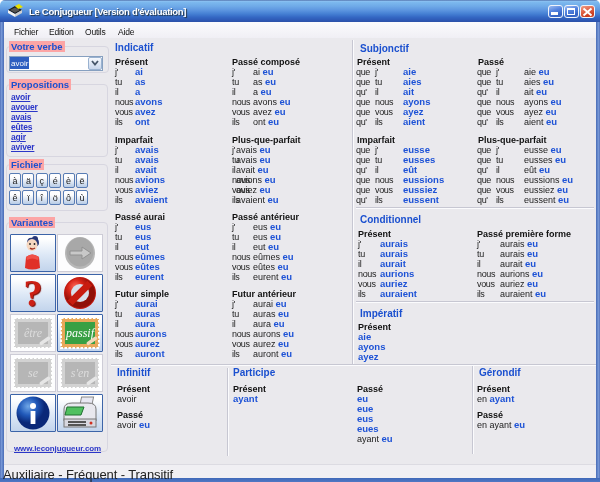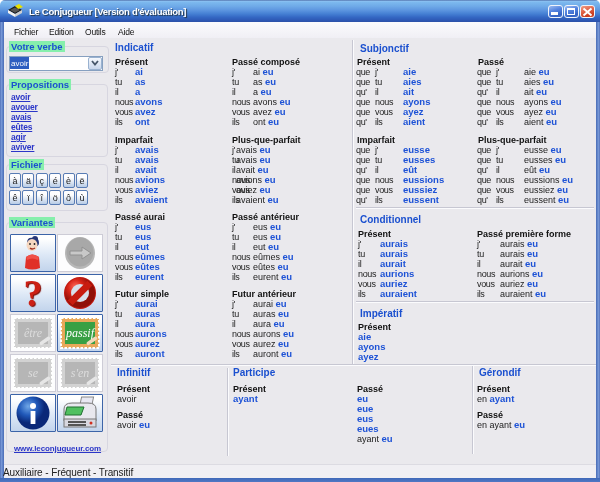--- a/index.html
+++ b/index.html
@@ -6,21 +6,21 @@
 body{font-family:"Liberation Sans",sans-serif;background:#eae9ed;position:relative}
 .abs{position:absolute}
 .hd{font-weight:bold;font-size:10px;color:#1b50cf;white-space:nowrap}
 .tl{font-weight:bold;font-size:9px;color:#111;line-height:10px;white-space:nowrap}
 .row{height:10px;font-size:9px;line-height:10px;white-space:nowrap;color:#222}
 .v{color:#1d52d6;font-weight:bold;font-size:9.5px}
 .vd{position:absolute;width:2px;border-left:1px solid #c7c7d2;border-right:1px solid #fbfbfd}
 .hr{position:absolute;height:2px;border-top:1px solid #c7c7d2;border-bottom:1px solid #fbfbfd}
 .gb{position:absolute;border:1px solid #d7d6e0;border-radius:4px}
 .gap{height:6px}
-.gl{position:absolute;font-weight:bold;font-size:9.5px;color:#1b50cf;background:#86efac;padding:0 2px;white-space:nowrap}
+.gl{position:absolute;font-weight:bold;font-size:9.5px;color:#1b50cf;background:#fca5a5;padding:0 2px;white-space:nowrap}
 a.lk{font-size:8.5px;font-weight:bold;letter-spacing:-0.2px;color:#2b36c8;text-decoration:underline;display:block}
 </style></head><body>
 
 <div class="abs" style="left:0;top:0;width:8px;height:8px;background:#fff"></div>
 <div class="abs" style="left:592px;top:0;width:8px;height:8px;background:#fff"></div>
 <div class="abs" style="left:0;top:0;width:600px;height:22px;border-radius:5px 5px 0 0;background:linear-gradient(180deg,#46629e 0%,#8cc2f2 5%,#7cb8ee 11%,#6faae8 28%,#5e97e0 45%,#4681d4 62%,#3468c4 78%,#2d58b4 92%,#2d51a8 100%)"></div>
 <svg class="abs" style="left:6px;top:3px" width="18" height="16" viewBox="0 0 18 16">
 <polygon points="2,7 9,3 16,7 9,11" fill="#1a1a1a"></polygon>
 <polygon points="9,3 13,1 17,4 12,6" fill="#e8e000"></polygon>
 <polygon points="2,7 9,11 9,14 2,10" fill="#f2f2f2"></polygon>
@@ -509,12 +509,12 @@
 <div class="row">ayant <span class="v">eu</span></div>
 </div>
 <div class="abs" style="left:477px;top:384px">
 <div class="tl">Présent</div>
 <div class="row">en <span class="v">ayant</span></div>
 <div class="gap"></div>
 <div class="tl">Passé</div>
 <div class="row">en ayant <span class="v">eu</span></div>
 </div>
 <div class="abs" style="left:4px;top:464px;width:592px;height:14px;background:#f0eff3;border-top:1px solid #dcdbe2"></div>
-<div class="abs" style="left:3px;top:467px;font-size:10px;letter-spacing:-0.1px;color:#222">Auxiliaire - Fréquent - Transitif</div>
+<div class="abs" style="left:3px;top:467px;font-size:13px;letter-spacing:-0.1px;color:#222">Auxiliaire - Fréquent - Transitif</div>
 </body></html>

